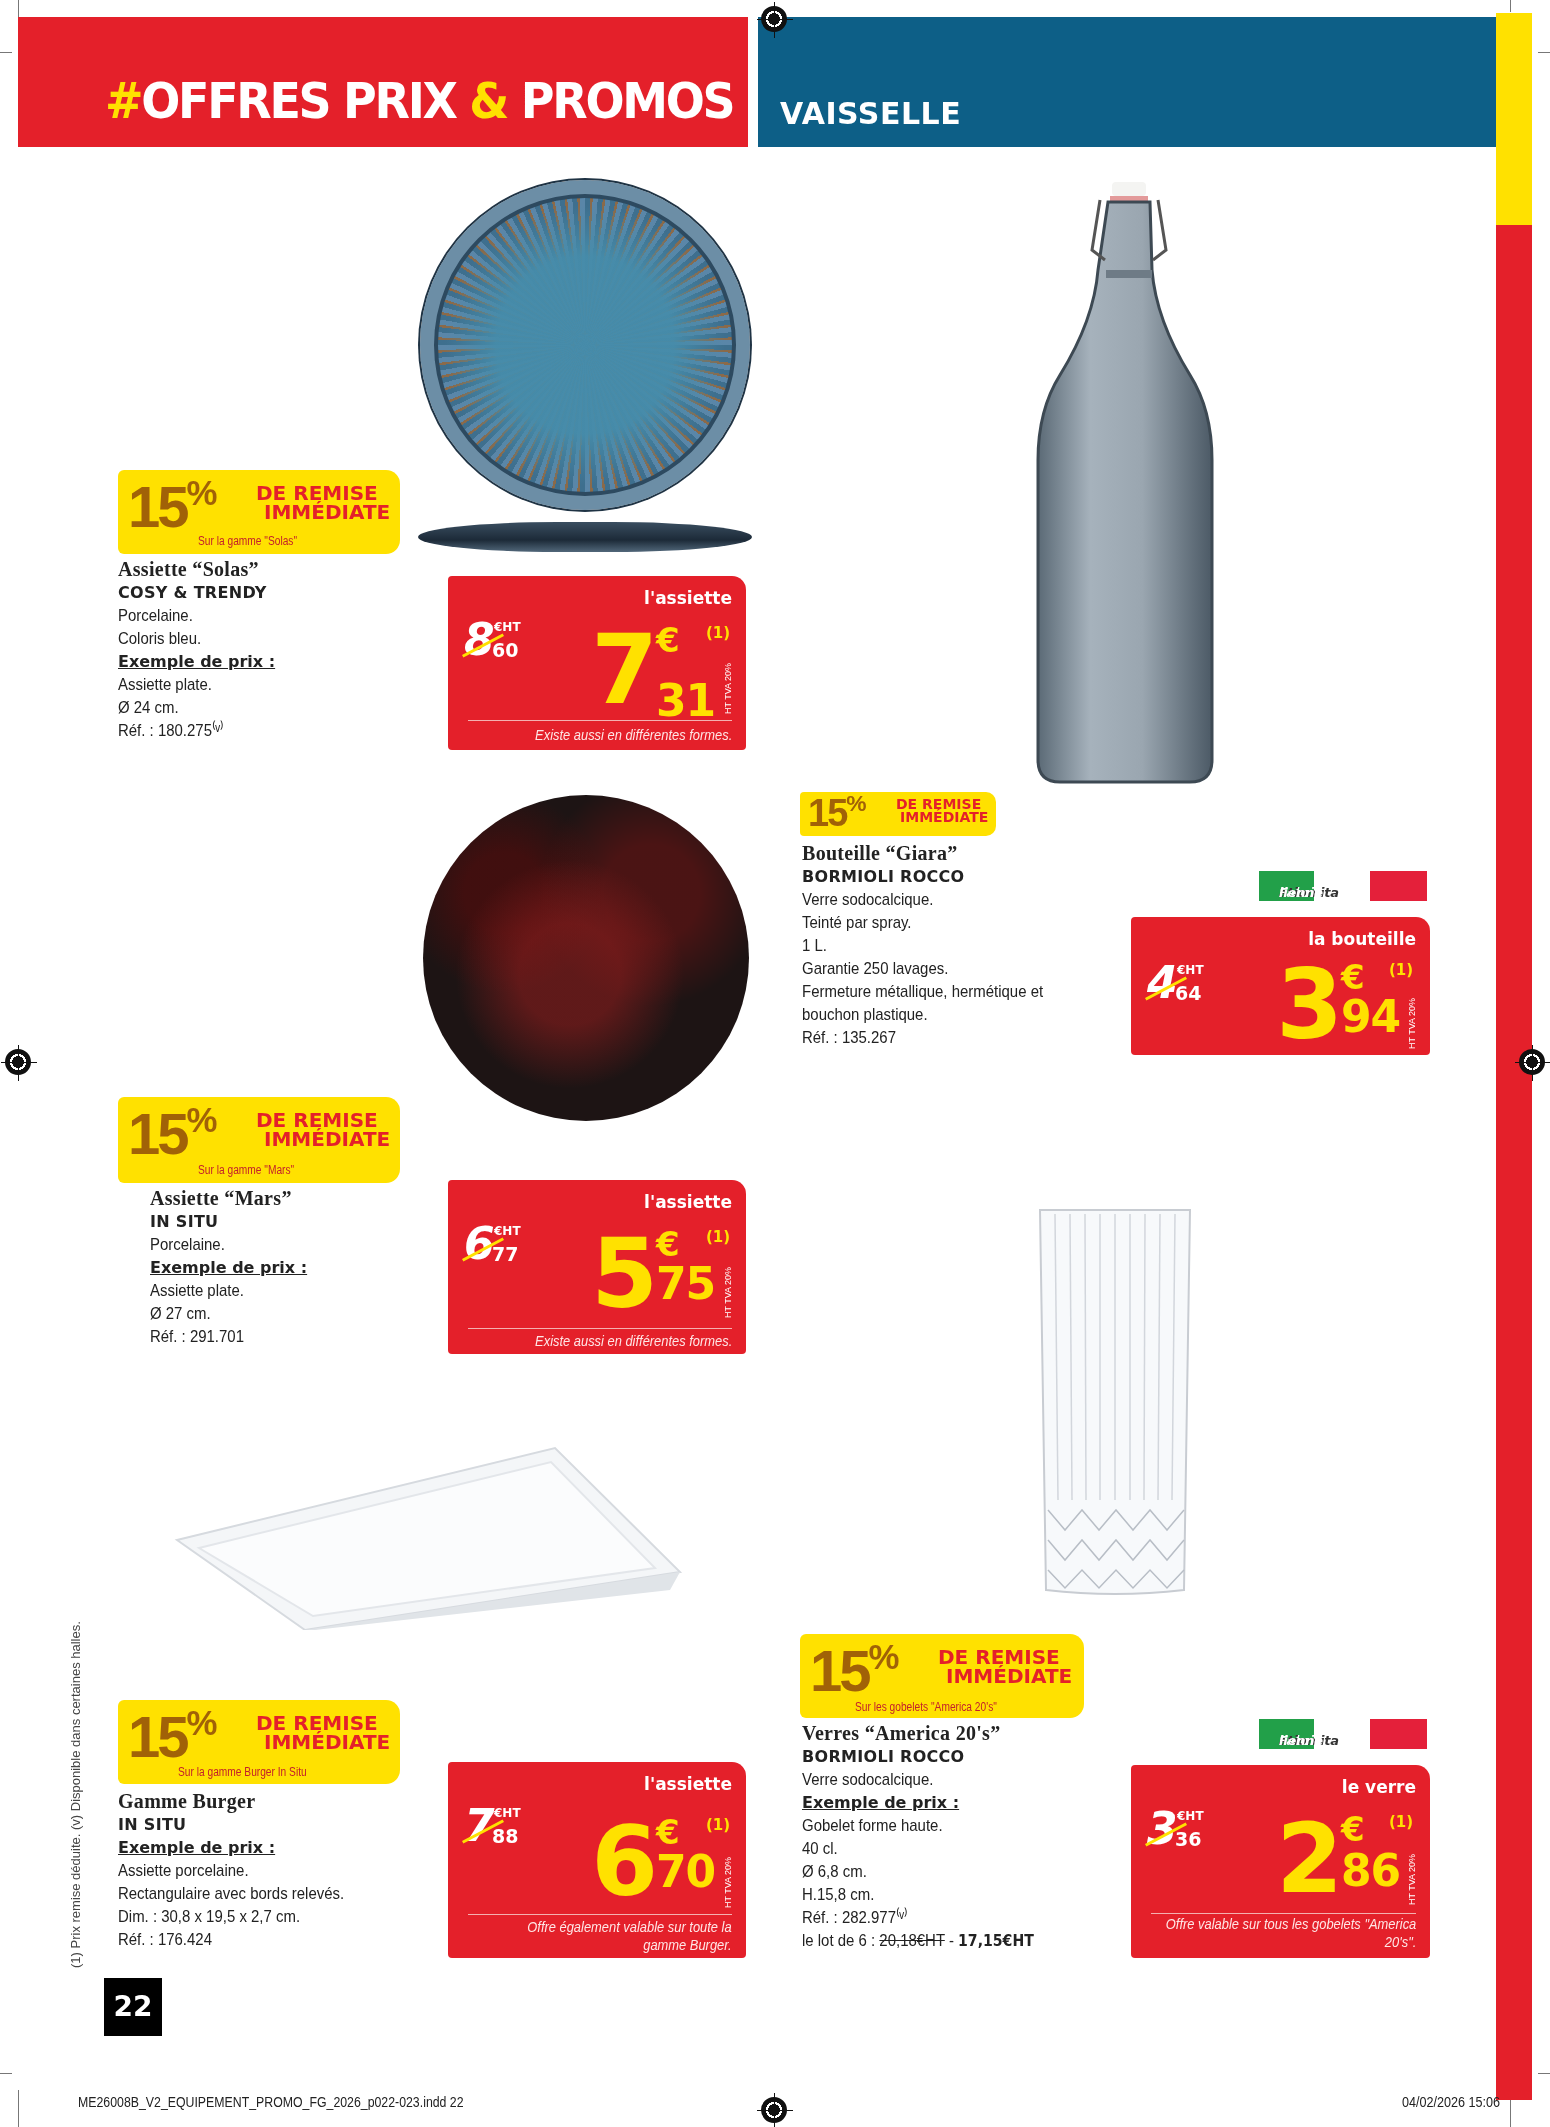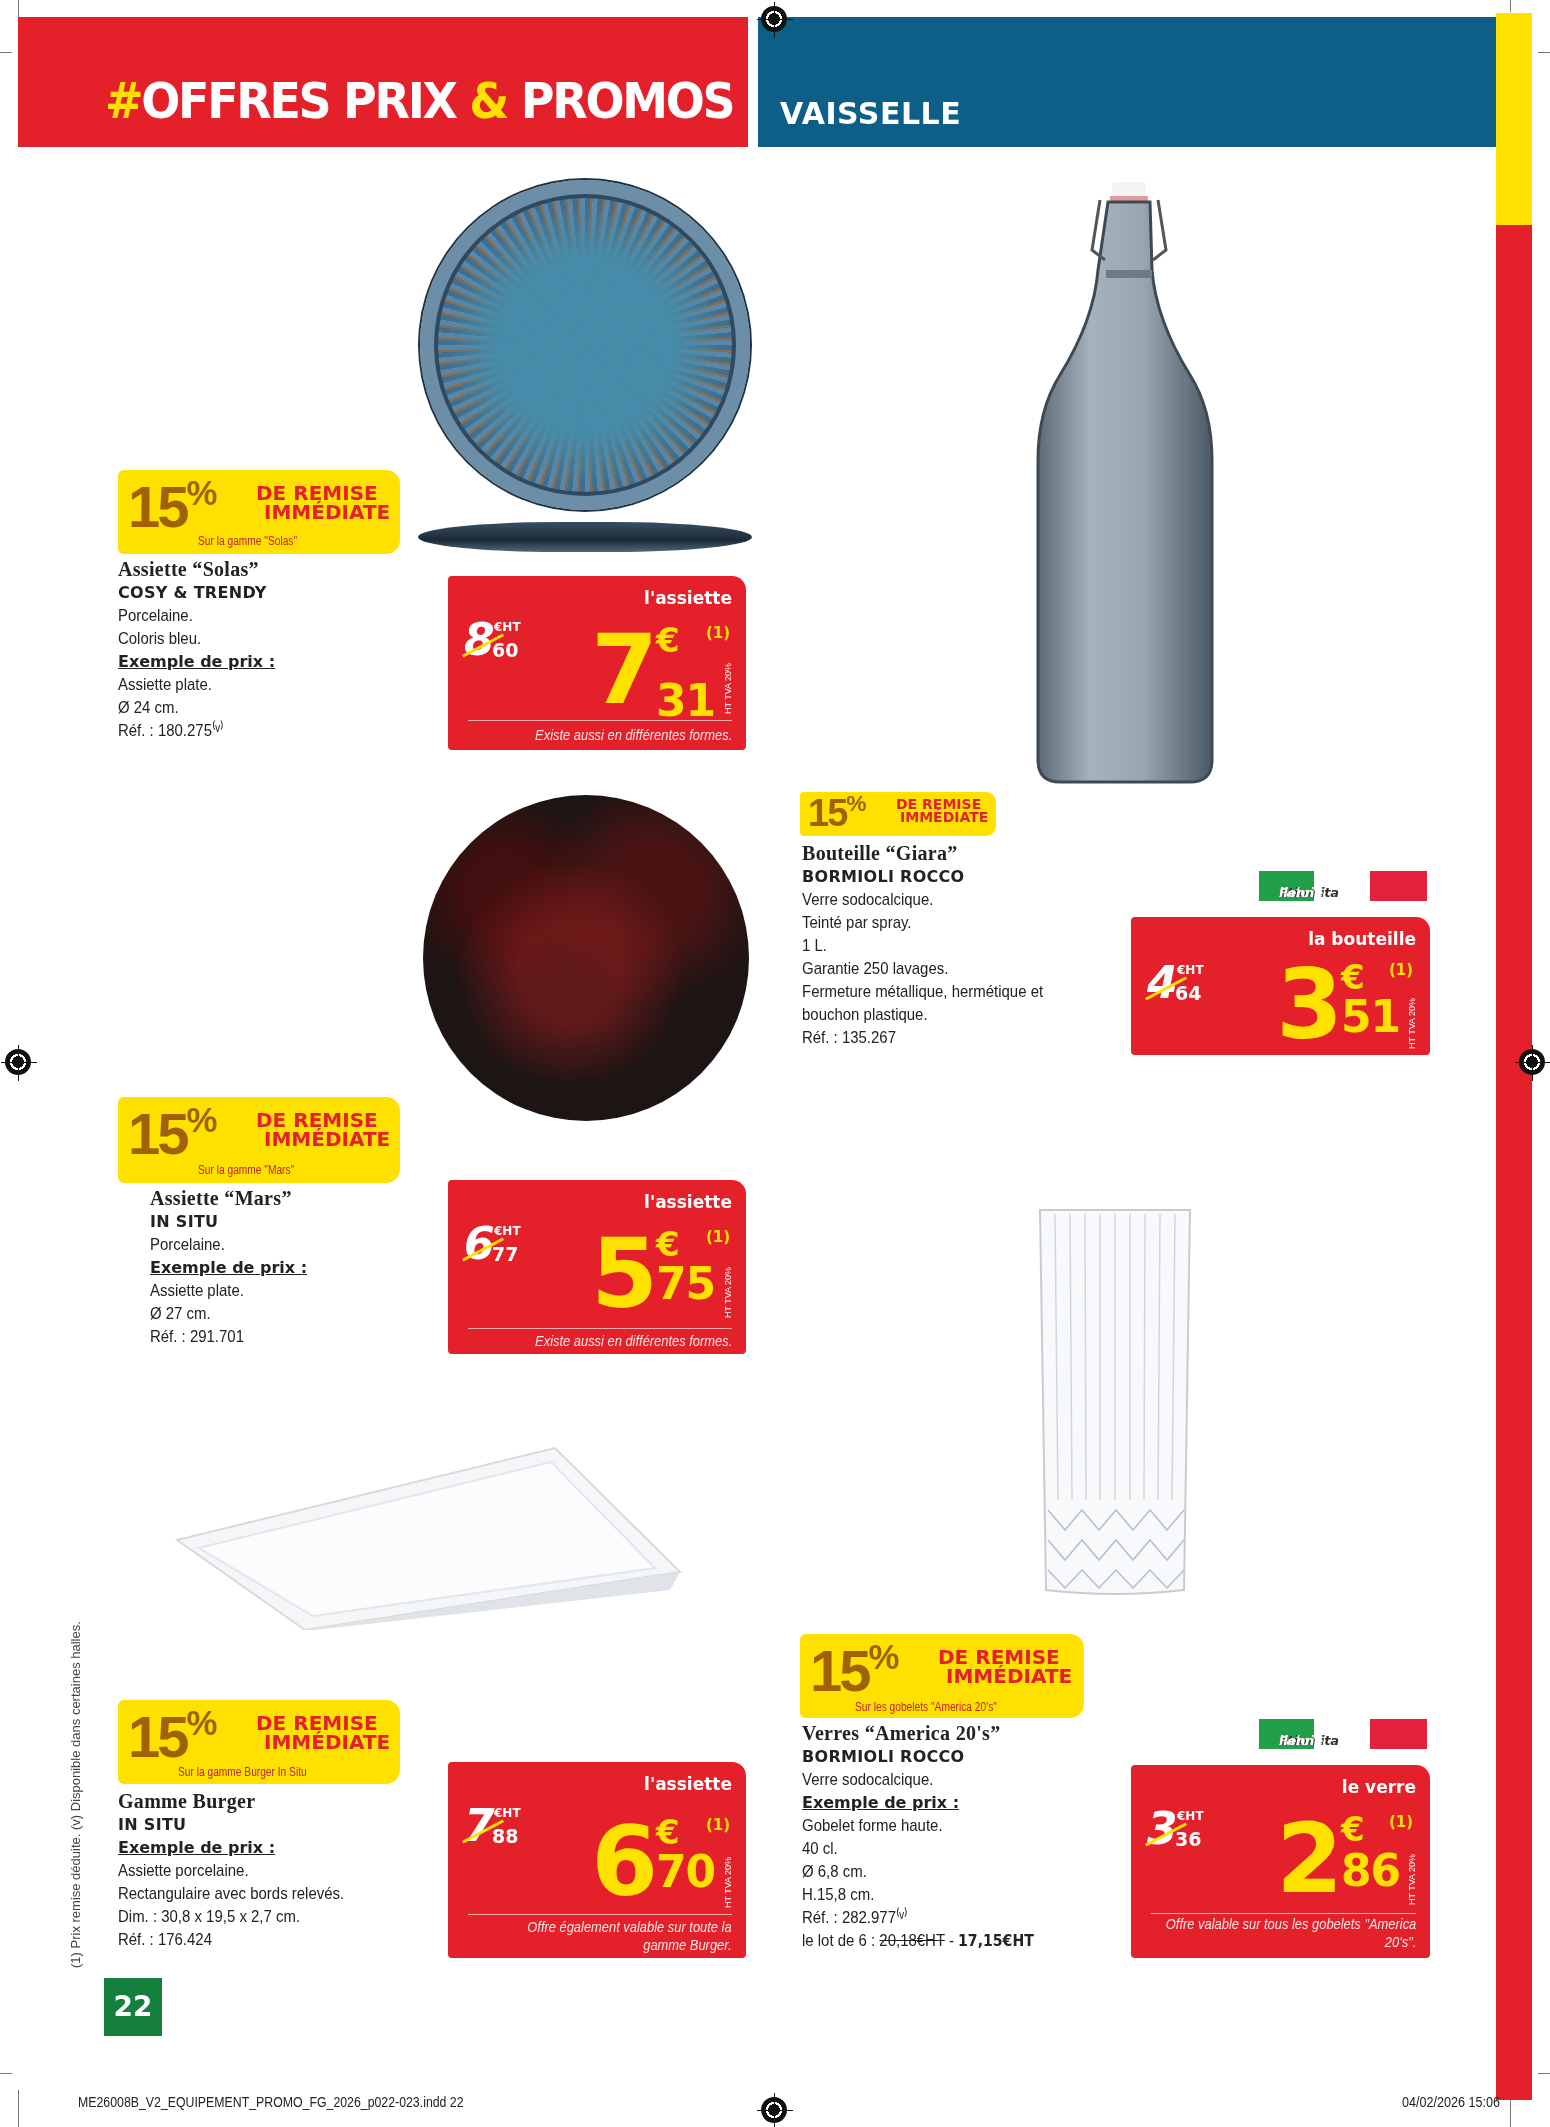--- a/index.html
+++ b/index.html
@@ -74,21 +74,21 @@
   .pbox .vat { position: absolute; font-size: 9px; color: #fff; transform: rotate(-90deg); transform-origin: left top; white-space: nowrap; }
   .pbox .rule { position: absolute; left: 20px; right: 14px; height: 1px; background: #f4b0b0; }
   .pbox .foot { position: absolute; right: 14px; font-family: "Liberation Sans", sans-serif; font-style: italic; font-size: 15px; color: #ffe6e6; text-align: right; line-height: 18px; transform: scaleX(0.86); transform-origin: right; white-space: nowrap; }
 
   .italia { position: absolute; height: 30px; width: 168px; font-family: "DejaVu Sans", sans-serif; font-weight: 700; font-style: italic; font-size: 13px;
     background: linear-gradient(90deg, #22a049 0 33%, #ffffff 33% 66%, #e4203a 66% 100%); }
   .italia span { position: absolute; left: 10px; top: 7px; white-space: nowrap; letter-spacing: -0.2px; }
   .italia .g { color: #fff; }
   .italia .w { color: #333; }
 
-  .page-num { position: absolute; left: 104px; top: 1978px; width: 58px; height: 58px; background: #15803d; color: #fff; font-family: "DejaVu Sans", sans-serif; font-weight: 700; font-size: 28px; text-align: center; line-height: 58px; }
+  .page-num { position: absolute; left: 104px; top: 1978px; width: 58px; height: 58px; background: #000000; color: #fff; font-family: "DejaVu Sans", sans-serif; font-weight: 700; font-size: 28px; text-align: center; line-height: 58px; }
   .side-note { position: absolute; left: 68px; top: 1968px; font-size: 13px; color: #444; transform: rotate(-90deg); transform-origin: left top; white-space: nowrap; }
   .slug-left { position: absolute; left: 78px; top: 2094px; font-size: 14px; color: #222; transform: scaleX(0.88); transform-origin: left; white-space: nowrap; }
   .slug-right { position: absolute; right: 50px; top: 2094px; font-size: 14px; color: #222; white-space: nowrap; transform: scaleX(0.9); transform-origin: right; }
 </style>
 </head>
 <body>
 
 <div class="crop" style="left:0;top:52px;width:12px;height:1px;"></div>
 <div class="crop" style="left:18px;top:0;width:1px;height:38px;"></div>
 <div class="crop" style="left:1510px;top:0;width:1px;height:12px;"></div>
@@ -195,21 +195,21 @@
 </div>
 
 <div class="pbox" style="left:1131px;top:917px;width:299px;height:138px;">
   <span class="unit">la bouteille</span>
   <span class="old" style="top:44px;"><span class="oi">4</span><span class="oc">€HT</span><span class="od">64</span></span>
   <span class="big" style="left:150px;top:40px;width:62px;height:96px;">
       <span class="bi">3</span>
     </span>
   <span class="cur" style="left:210px;top:40px;">€</span>
   <span class="note1" style="left:258px;top:44px;">(1)</span>
-  <span class="dec" style="left:210px;top:78px;">51</span>
+  <span class="dec" style="left:210px;top:78px;">94</span>
   <span class="vat" style="left:276px;top:132px;">HT TVA 20%</span>
 </div>
 
 <div class="img plate-mars"></div>
 
 <div class="badge" style="left:118px;top:1097px;width:282px;height:86px;">
   <span class="pct" style="left:10px;top:8px;font-size:58px;"><span>15</span><sup>%</sup></span>
   <span class="lbl" style="left:138px;top:14px;font-size:20px;">
       <span style="display:block">DE REMISE</span>
       <span style="display:block;padding-left:8px">IMMÉDIATE</span>

